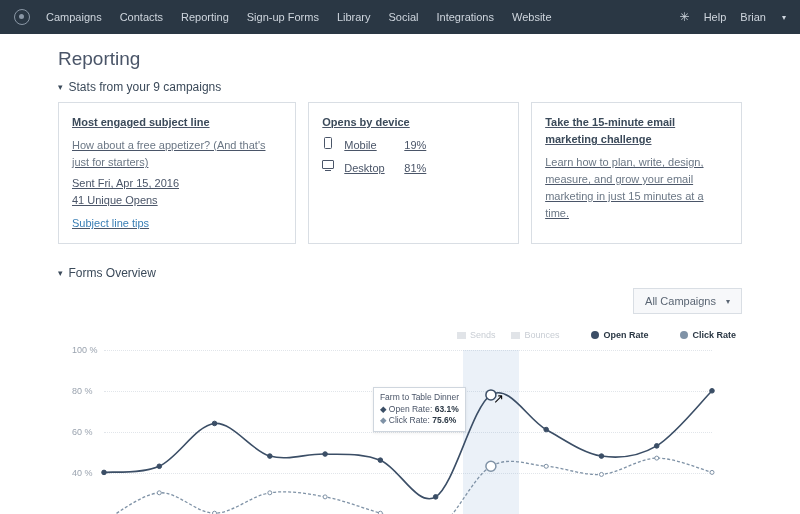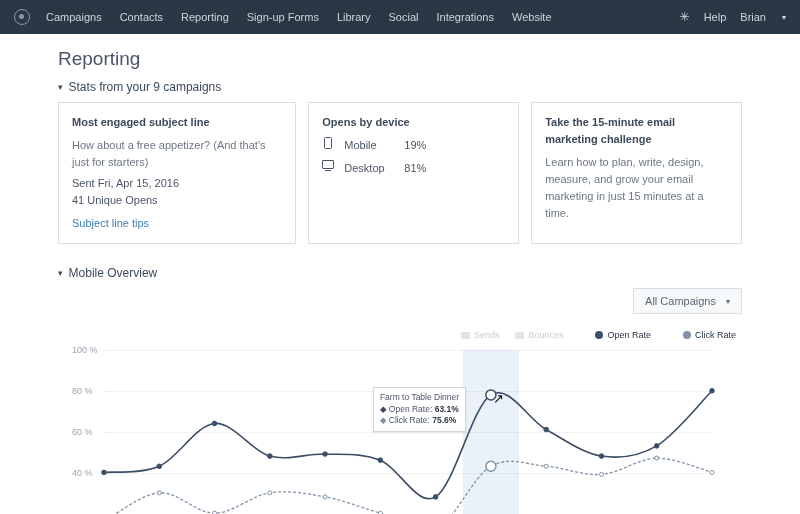--- a/index.html
+++ b/index.html
@@ -12,42 +12,42 @@
   .topbar .right { display: flex; align-items: center; gap: 14px; }
   .topbar .bell { font-size: 12px; }
   .topbar .user { display: flex; align-items: center; gap: 16px; }
   .chev { font-size: 8px; }
 
   .page { padding: 14px 58px 0 58px; }
   h1.title { font-size: 19px; font-weight: 400; color: #4a5568; margin-bottom: 10px; }
   .section-head { display: flex; align-items: center; gap: 6px; font-size: 12px; color: #3b4a5a; margin-bottom: 8px; cursor: pointer; }
   .section-head .caret { font-size: 9px; }
 
-  .cards { display: flex; gap: 12px; margin-bottom: 22px; }
+  .cards { display: flex; gap: 12px; margin-bottom: 22px; text-decoration: underline; }
   .card { border: 1px solid #d9dee4; padding: 11px 13px; flex: 1; font-size: 11px; line-height: 1.55; }
   .card .ct { font-weight: 700; font-size: 11px; color: #3b4a5a; margin-bottom: 6px; }
   .card.subject { flex: 1.15; }
   .card .grey { color: #6b7785; }
   .card .link { color: #3a7fb5; cursor: pointer; }
   .device-row { display: flex; align-items: flex-start; gap: 10px; margin-bottom: 6px; }
   .device-row .ic { width: 12px; display: flex; justify-content: center; }
   .device-row .lbl { width: 50px; }
   .ic-mobile { width: 8px; height: 12px; border: 1.3px solid #4a5568; border-radius: 1.5px; }
   .ic-desktop { width: 12px; height: 9px; border: 1.3px solid #4a5568; border-radius: 1px; position: relative; }
   .ic-desktop::after { content: ""; position: absolute; width: 6px; height: 1.3px; background: #4a5568; bottom: -3px; left: 2px; }
 
   .trend-bar { display: flex; justify-content: flex-end; margin-bottom: 16px; }
   .select { border: 1px solid #d9dee4; background: #f7f8fa; padding: 6px 11px; font-size: 11px; color: #5a6573; display: flex; align-items: center; gap: 10px; cursor: pointer; }
 
   .legend { display: flex; justify-content: flex-end; gap: 16px; font-size: 9px; color: #9aa3af; margin-bottom: 4px; padding-right: 6px; }
   .legend .item { display: flex; align-items: center; gap: 4px; }
   .legend .sw { width: 8px; height: 8px; border-radius: 50%; }
   .legend .sw.bar { border-radius: 0; width: 9px; height: 7px; }
   .legend .dim { opacity: 0.55; }
-  .legend .active { color: #2a3744; font-weight: 400; padding-left: 16px; }
+  .legend .active { color: #2a3744; font-weight: 700; padding-left: 16px; }
 
   .chart-wrap { position: relative; height: 210px; overflow: hidden; }
   .plot { position: absolute; left: 46px; right: 30px; top: 6px; bottom: 0; }
   .ytick { position: absolute; left: -32px; font-size: 9px; color: #9aa3af; transform: translateY(-50%); }
   .grid { position: absolute; left: 0; right: 0; border-top: 1px dotted #e1e5ea; }
   .band { position: absolute; top: 0; bottom: 0; background: rgba(120,160,210,0.15); }
   svg.lines { position: absolute; inset: 0; width: 100%; height: 100%; overflow: visible; }
   .tooltip { position: absolute; background: #fff; border: 1px solid #cfd6de; font-size: 8.5px; padding: 4px 6px; line-height: 1.35; color: #4a5568; box-shadow: 0 1px 3px rgba(0,0,0,0.08); white-space: nowrap; }
   .tooltip b { color: #2a3744; }
   .cursor { position: absolute; font-size: 13px; color: #000; }
@@ -116,21 +116,21 @@
 
     <div class="card">
       <div class="ct">Take the 15-minute email marketing challenge</div>
       <div class="grey">Learn how to plan, write, design, measure, and grow your email marketing in just 15 minutes at a time.</div>
       <div style="height:6px"></div>
     </div>
   </div>
 
   <div class="section-head">
     <span class="caret">▾</span>
-    <span>Mobile Overview</span>
+    <span>Forms Overview</span>
   </div>
 
   <div class="trend-bar">
     <div class="select">
       <span>All Campaigns</span>
       <span class="chev">▾</span>
     </div>
   </div>
 
   <div class="legend">

